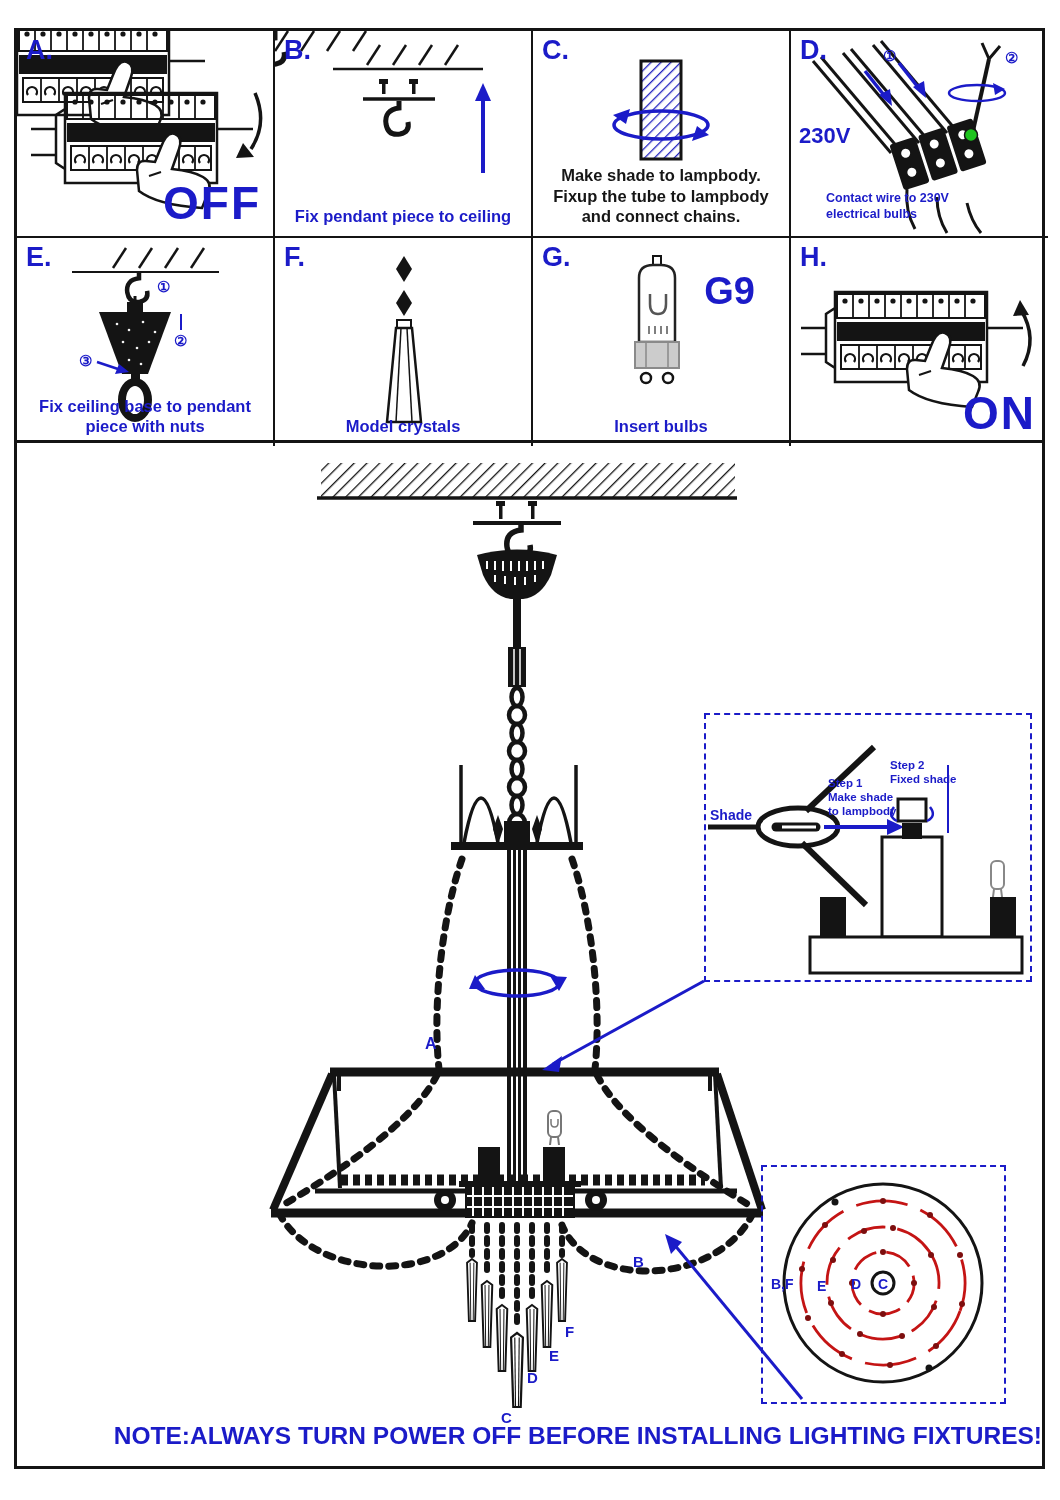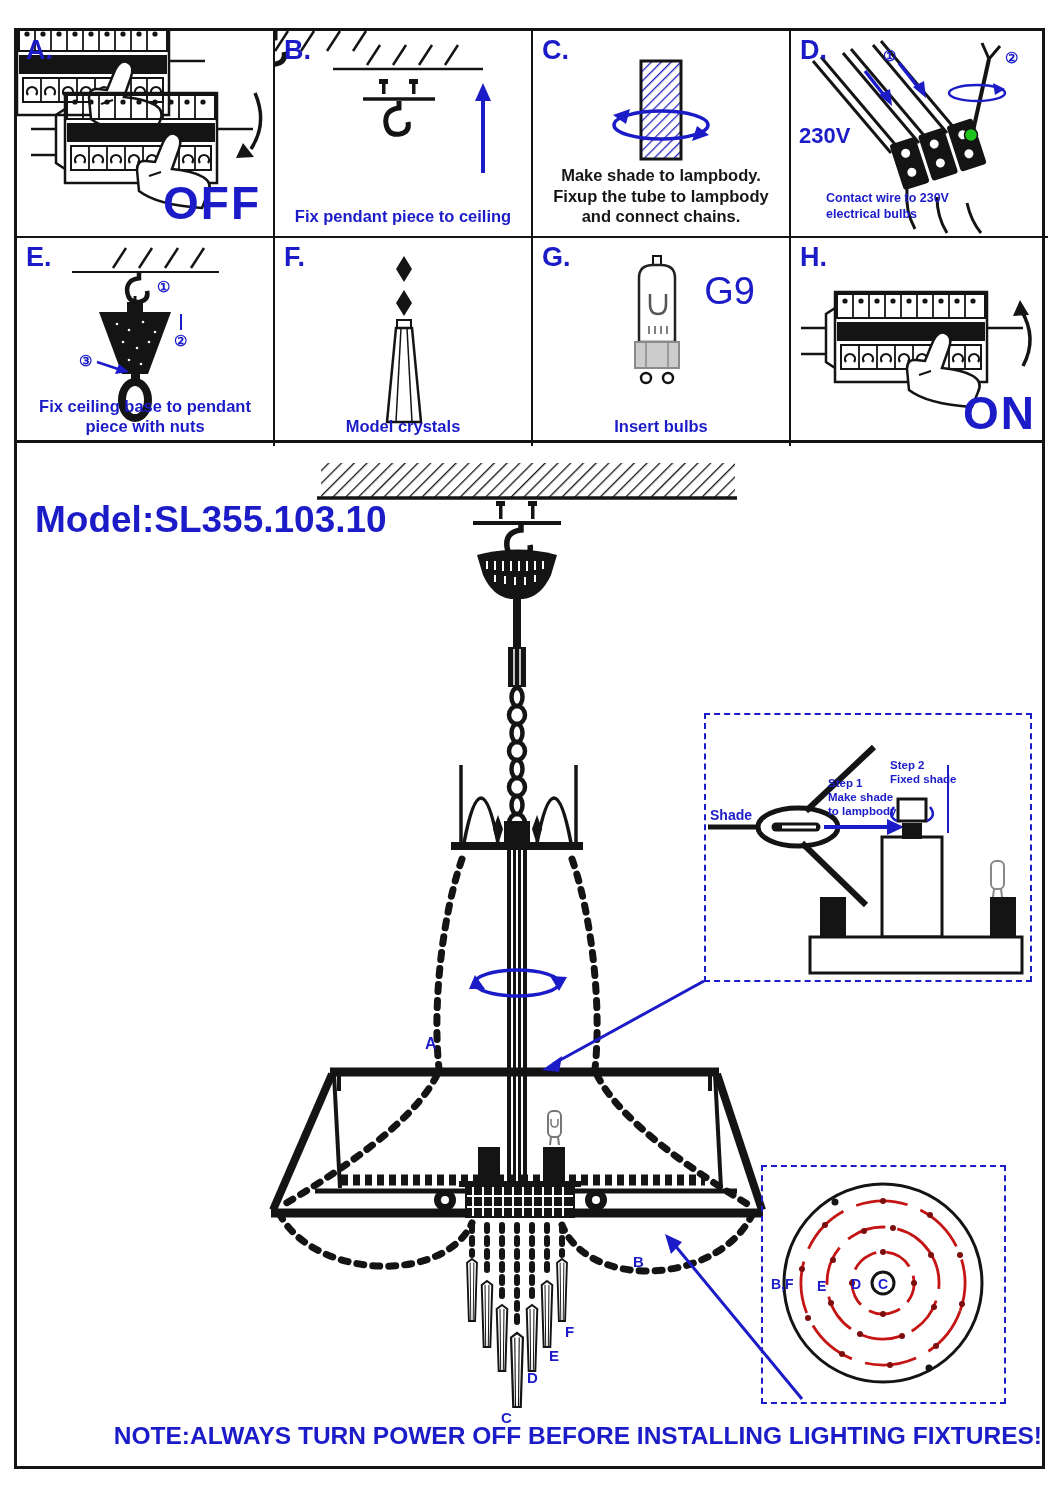--- a/index.html
+++ b/index.html
@@ -13,21 +13,21 @@
   .grid{position:absolute;left:14px;top:28px;width:1031px;height:415px;
         display:grid;grid-template-columns:258px 258px 258px 257px;grid-template-rows:207px 208px;
         border:3px solid var(--c-ink);box-sizing:border-box;}
   .cell{position:relative;border-right:2px solid var(--c-ink);border-bottom:2px solid var(--c-ink);
         box-sizing:border-box;overflow:hidden;}
   .cell:nth-child(4n){border-right:none;}
   .cell:nth-child(n+5){border-bottom:none;}
   .cell svg{position:absolute;left:0;top:0;}
   .letter{position:absolute;left:9px;top:4px;font-size:27px;font-weight:bold;color:var(--c-blue);}
   .bigblue{position:absolute;right:12px;bottom:6px;font-size:46px;font-weight:bold;color:var(--c-blue);letter-spacing:2px;}
-  .g9big{position:absolute;right:34px;top:32px;font-size:38px;font-weight:normal;color:var(--c-blue);}
+  .g9big{position:absolute;right:34px;top:32px;font-size:38px;font-weight:bold;color:var(--c-blue);}
   .cap{position:absolute;left:0;right:0;bottom:9px;text-align:center;font-size:16.5px;font-weight:bold;
        color:var(--c-blue);line-height:1.25;}
   .cap.black{color:#161616;}
   .cap .l1{}
   .capD{position:absolute;left:10px;bottom:14px;font-size:12.5px;font-weight:bold;color:var(--c-blue);line-height:1.3;margin-left:25px;}
   
   .mainbox{position:absolute;left:14px;top:443px;width:1031px;height:1026px;
            border:3px solid var(--c-ink);border-top:none;box-sizing:border-box;}
   .model{position:absolute;left:18px;top:56px;font-size:37px;font-weight:bold;color:var(--c-blue);z-index:3;}
   .watermark{position:absolute;left:266px;top:276px;font-size:50px;font-weight:bold;
@@ -300,21 +300,20 @@
           </g>
         <path class="ks" stroke-width="3.5" d="M232,128 q15,-28 -2,-56"></path>
         <polygon class="kf" points="222,78 229,62 238,77"></polygon>
       </svg>
       <div class="letter">H.</div>
       <div class="bigblue">ON</div>
     </div>
   </div>
 
   <div class="mainbox">
-    <div class="model">Model:SL355.103.10</div>
 
     <svg class="mainsvg" width="1025" height="1020" viewBox="0 0 1025 1020">
       <defs>
         <pattern id="chatch" width="9" height="9" patternUnits="userSpaceOnUse" patternTransform="rotate(45)">
           <line x1="0" y1="0" x2="0" y2="9" stroke="#141414" stroke-width="2.6"></line>
         </pattern>
         <g id="crys">
           <path d="M0,0 L8,6 L5,100 L-5,100 L-8,6 Z" fill="#fff" stroke="#141414" stroke-width="3"></path>
           <line x1="-3" y1="6" x2="-2" y2="100" stroke="#141414" stroke-width="1.5"></line>
           <line x1="3" y1="6" x2="2" y2="100" stroke="#141414" stroke-width="1.5"></line>

